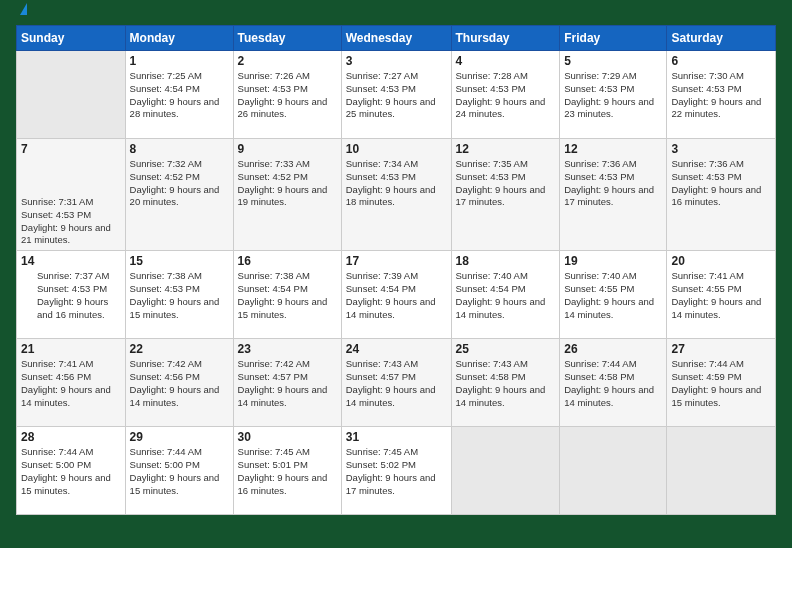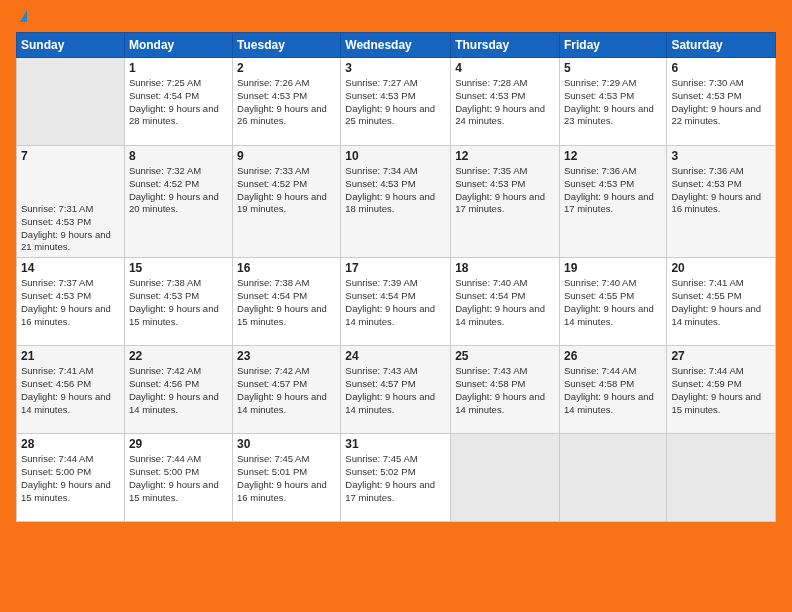--- a/index.html
+++ b/index.html
@@ -5,23 +5,23 @@
     * { box-sizing: border-box; margin: 0; padding: 0; }
     body {
       font-family: Arial, sans-serif;
       background: #fff;
       width: 792px;
       height: 612px;
       overflow: hidden;
     }
     .page {
       width: 792px;
-      height: 612px;
-      background: #f97316;
-      padding: 12px 16px;
+      height: 548px;
+      background: #14532d;
+      padding: 5px 16px;
     }
     .header {
       display: flex;
       align-items: flex-start;
       justify-content: space-between;
       margin-bottom: 8px;
     }
     .logo {
       display: flex;
       flex-direction: column;
@@ -207,21 +207,21 @@
           <td>
             <div class="day-number">3</div>
             <div class="day-info" style="white-space: pre-line;">Sunrise: 7:36 AM
 Sunset: 4:53 PM
 Daylight: 9 hours and 16 minutes.</div>
           </td>
         </tr>
         <tr>
           <td>
             <div class="day-number">14</div>
-            <div class="day-info" style="white-space: pre-line;">Sunrise: 7:37 AM
+            <div class="day-info" style="white-space: pre-line; margin-left: 16px;">Sunrise: 7:37 AM
 Sunset: 4:53 PM
 Daylight: 9 hours and 16 minutes.</div>
           </td>
           <td>
             <div class="day-number">15</div>
             <div class="day-info" style="white-space: pre-line;">Sunrise: 7:38 AM
 Sunset: 4:53 PM
 Daylight: 9 hours and 15 minutes.</div>
           </td>
           <td>

